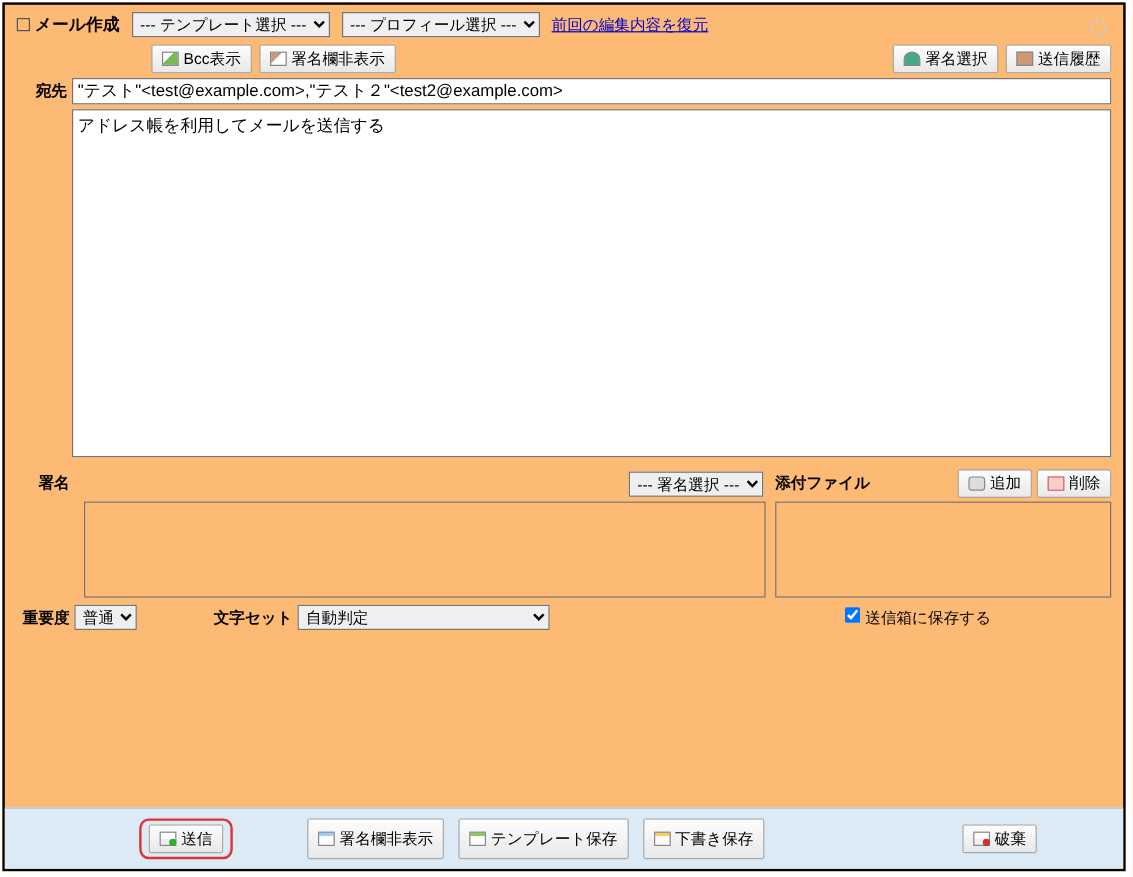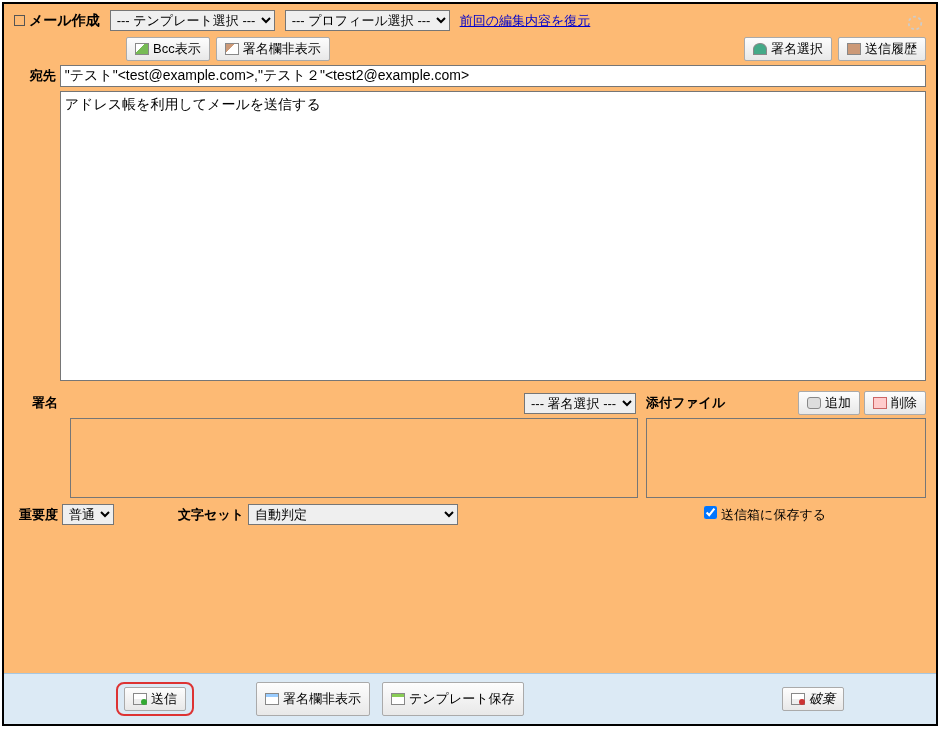--- a/index.html
+++ b/index.html
@@ -138,20 +138,24 @@
           </button>
     </span>
     <button class="btn" style="margin-left:50px;">
           <span class="icon icon-preview"></span>
           <span>署名欄非表示</span>
         </button>
     <button class="btn">
           <span class="icon icon-template"></span>
           <span>テンプレート保存</span>
         </button>
+    <button class="btn">
+          <span class="icon icon-draft"></span>
+          <span>下書き保存</span>
+        </button>
   </div>
-  <button class="btn" style="margin-left:auto;margin-right:90px;font-style:italic;">
+  <button class="btn" style="margin-left:auto;margin-right:70px;">
         <span class="icon icon-mail icon-mail-x"></span>
         <span>破棄</span>
       </button>
 </div>
 
 </div>
 
 </body></html>

